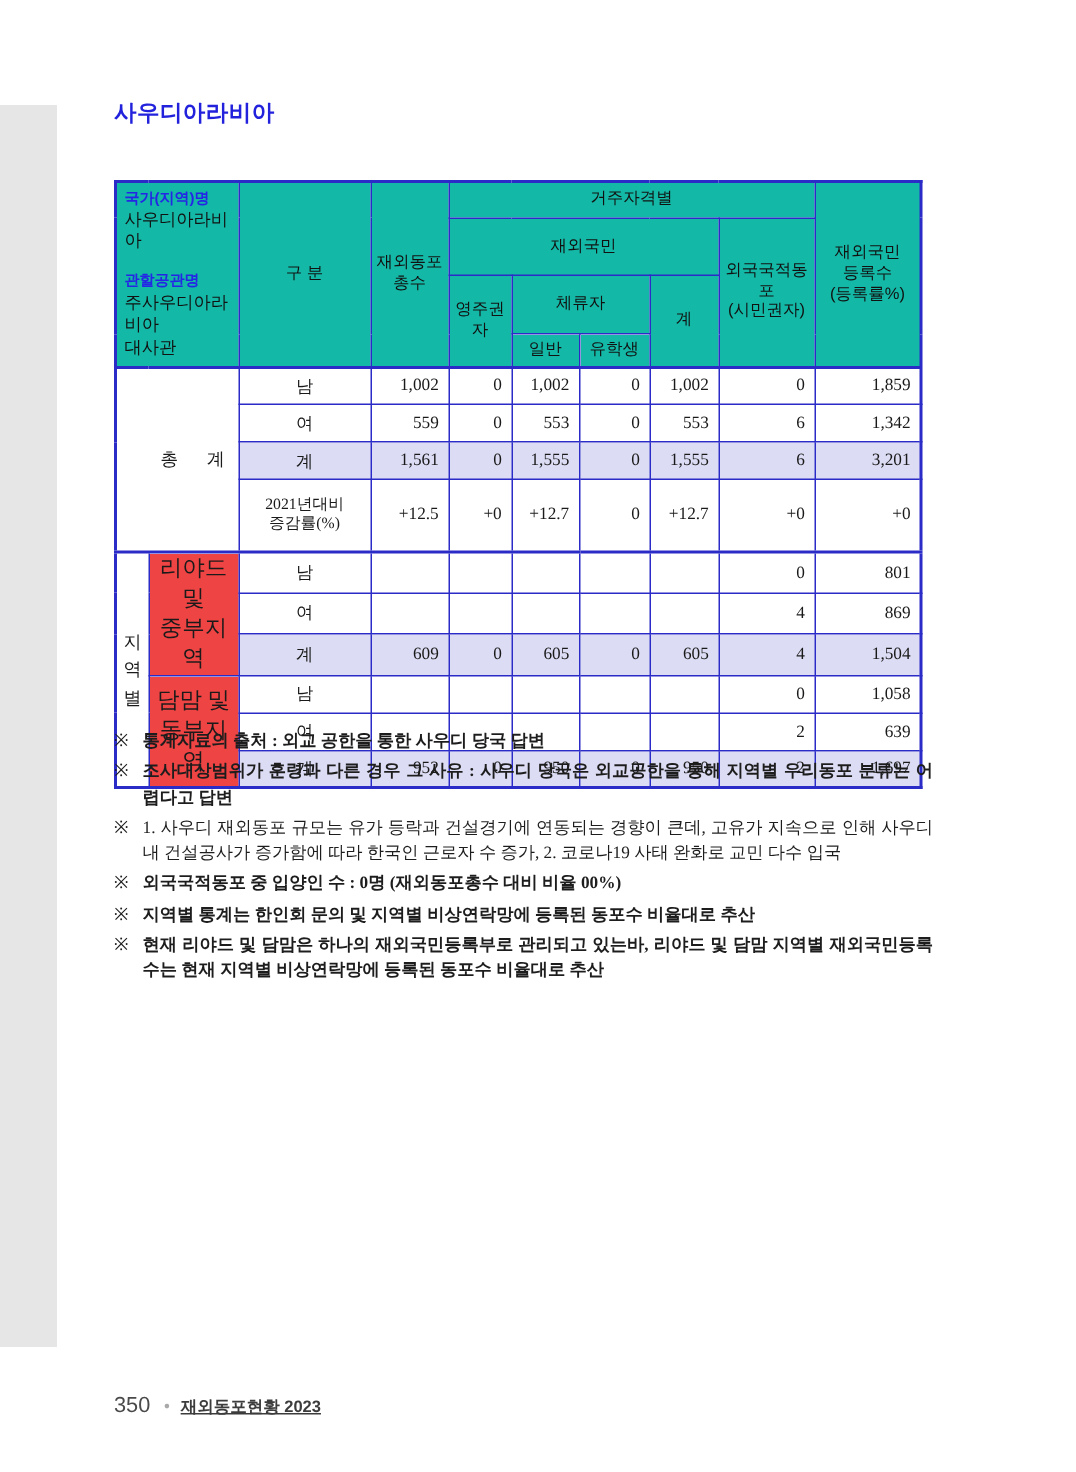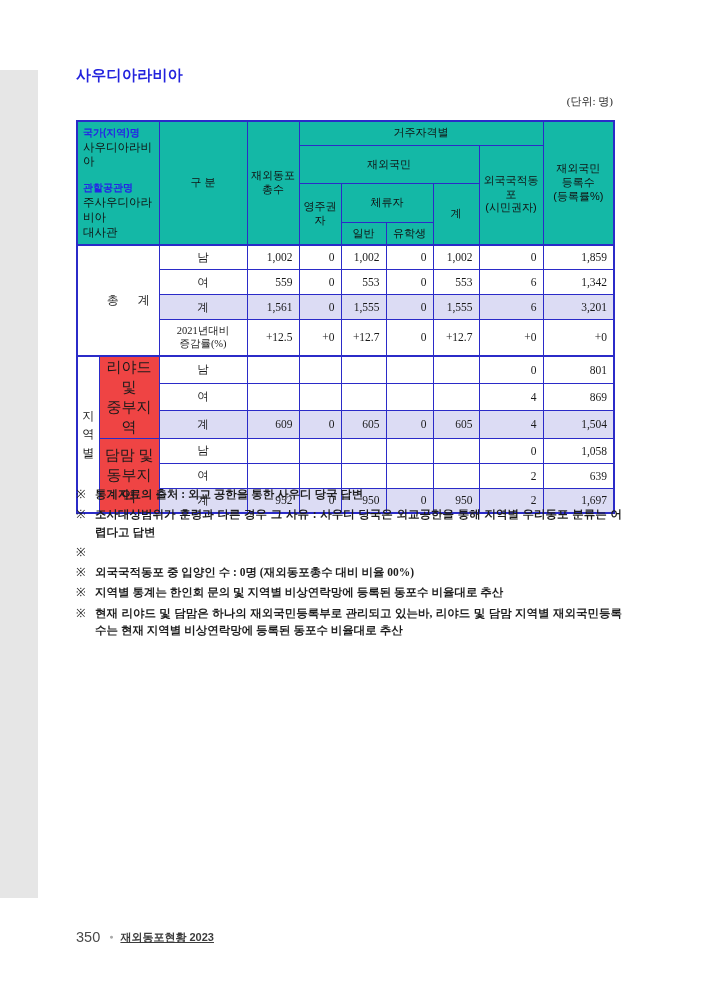--- a/index.html
+++ b/index.html
@@ -41,21 +41,21 @@
   .info-label {
     font-family:"Liberation Sans", sans-serif; font-size:10px; font-weight:bold;
     color:#2525e6; line-height:1.25;
   }
   .info-value {
     font-family:"Liberation Sans", sans-serif; font-size:11.5px; color:#111;
     line-height:1.3; white-space:pre-line;
   }
   .info-gap { height:13px; }
   .hr1 { height:24px; } .hr2 { height:23px; } .hr3 { height:23px; } .hr4 { height:22px; }
-  .br { height:25px; } .br-tall { height:36px; }
+  .br { height:25px; } .br-tall { height:48px; }
   .row-head {
     background:#ffffff; font-size:12px; line-height:1.55;
   }
   .row-head.wide { letter-spacing:8px; text-indent:8px;padding-left:20px; }
   .region-head { background:#ef4444; font-size:15px; line-height:1.35; }
   .gubun { font-size:11.5px; }
   .gubun.small { font-size:10.5px; line-height:1.25; }
   .num { text-align:right !important; padding-right:6px; font-size:11.5px; }
   tr.hl td { background:#dcdcf4; }
   tr.sect-top th, tr.sect-top td { border-top:2px solid #2b2bc8; }
@@ -80,21 +80,20 @@
     font-family:"Liberation Sans", sans-serif; font-size:11px; font-weight:bold; color:#3c3c3c;text-decoration:underline;
   }
 </style>
 </head>
 <body>
 
 <div class="page">
   <div class="left-strip"></div>
 
   <div class="title">사우디아라비아</div>
-  <div class="unit-note">(단위:  명)</div>
 
   <table class="stats">
     <colgroup>
       <col style="width:22px">
         <col style="width:60px">
         <col style="width:88px">
       <col style="width:52px">
         <col style="width:42px">
         <col style="width:45px">
       <col style="width:47px">
@@ -255,20 +254,21 @@
     <div class="fn">
       <span class="fn-marker">※</span>
       <span class="fn-text">통계자료의 출처 : 외교 공한을 통한 사우디 당국 답변</span>
     </div>
     <div class="fn">
       <span class="fn-marker">※</span>
       <span class="fn-text">조사대상범위가  훈령과 다른 경우 그 사유 : 사우디 당국은 외교공한을 통해 지역별 우리동포 분류는 어렵다고 답변</span>
     </div>
     <div class="fn">
       <span class="fn-marker">※</span>
+      <span class="fn-body">1. 사우디 재외동포 규모는 유가 등락과 건설경기에 연동되는 경향이 큰데, 고유가 지속으로 인해 사우디 내 건설공사가 증가함에 따라 한국인 근로자 수 증가, 2. 코로나19 사태 완화로 교민 다수 입국</span>
     </div>
     <div class="fn">
       <span class="fn-marker">※</span>
       <span class="fn-text">외국국적동포 중 입양인 수 : 0명 (재외동포총수 대비 비율 00%)</span>
     </div>
     <div class="fn">
       <span class="fn-marker">※</span>
       <span class="fn-text">지역별 통계는 한인회 문의 및 지역별 비상연락망에 등록된 동포수 비율대로 추산</span>
     </div>
     <div class="fn">

